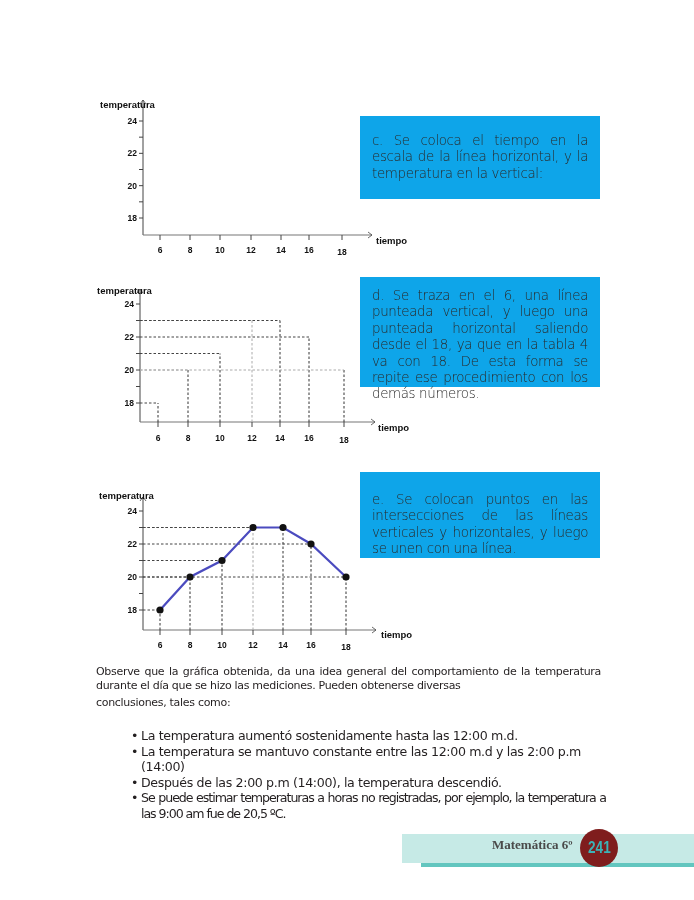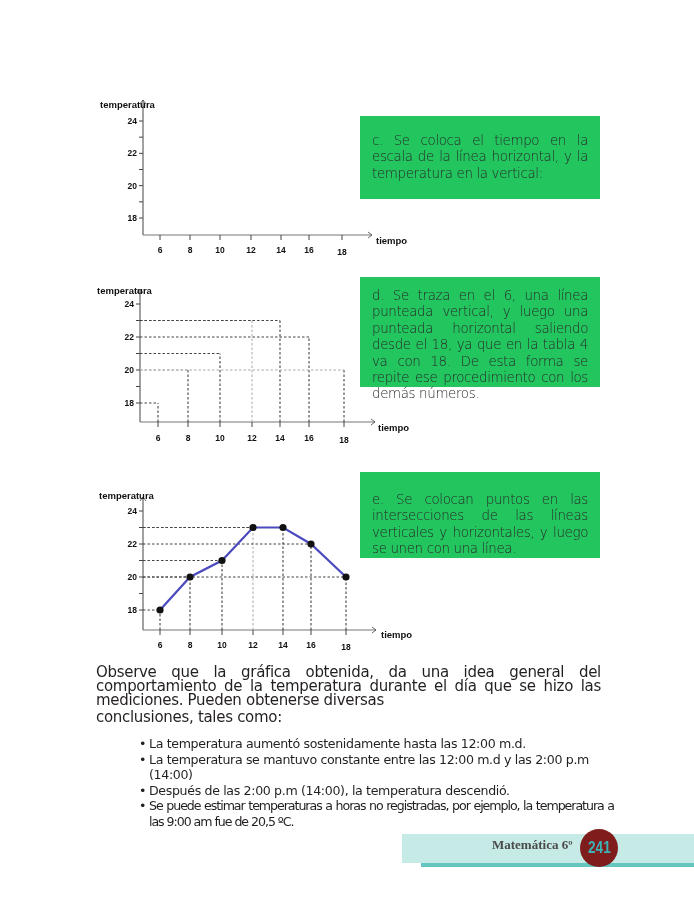--- a/index.html
+++ b/index.html
@@ -1,26 +1,26 @@
 <!DOCTYPE html>
 <html><head>
 <meta charset="utf-8">
 <style>
   html, body { margin: 0; padding: 0; background: #ffffff; }
   body { width: 694px; height: 900px; position: relative; overflow: hidden;
          font-family: "Liberation Sans", "DejaVu Sans", sans-serif; color: #231f20; }
   .chart { position: absolute; left: 0; top: 0; }
   .chart svg { display: block; }
-  .box { position: absolute; background: #22c55e; box-sizing: border-box;
+  .box { position: absolute; background: #0ea5e9; box-sizing: border-box;
          padding: 17px 12px 0 12px; font-size: 13.4px; line-height: 16.4px;
          text-align: justify; color: #2a2a2a; font-family: "DejaVu Sans", sans-serif; font-weight: 300; letter-spacing: -0.35px; }
-  .para { position: absolute; left: 96px; top: 665px; width: 505px; font-size: 15px; line-height: 14px;
+  .para { position: absolute; left: 96px; top: 665px; width: 505px; font-size: 11px; line-height: 14px;
           text-align: justify; font-family: "DejaVu Sans", sans-serif; letter-spacing: -0.3px; color: #231f20; }
   .para .last { display: block; margin-top: 3px; }
-  .bullets { position: absolute; left: 131px; top: 728px; width: 475px; margin: 8px; padding: 0; list-style: none;
+  .bullets { position: absolute; left: 131px; top: 728px; width: 475px; margin: 0; padding: 0; list-style: none;
              font-family: "DejaVu Sans", sans-serif; font-size: 12.6px; line-height: 15.6px; letter-spacing: -0.35px; color: #231f20; }
   .bullets li { position: relative; padding-left: 10px; }
   .bullets li::before { content: "\2022"; position: absolute; left: 0; top: 0; }
   .bullets li.tight { letter-spacing: -1.05px; text-align: justify; padding-right: 0; }
   .footer-band { position: absolute; left: 402px; top: 834px; width: 292px; height: 29px; background: #c6eae6; }
   .footer-bar { position: absolute; left: 421px; top: 863px; width: 273px; height: 4px; background: #63c6bf; }
   .footer-title { position: absolute; left: 492px; top: 837px; font-family: "Liberation Serif", "DejaVu Serif", serif;
                   font-weight: bold; font-size: 13px; color: #4a4a4a; white-space: nowrap; }
   .page-circle { position: absolute; left: 580px; top: 829px; width: 38px; height: 38px; border-radius: 50%;
                  background: #7f1d1d; display: flex; align-items: center; justify-content: center; }

